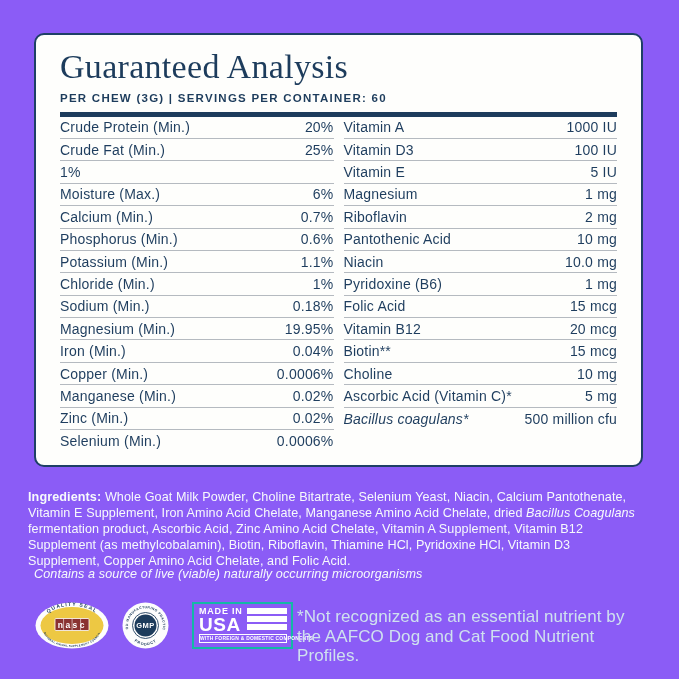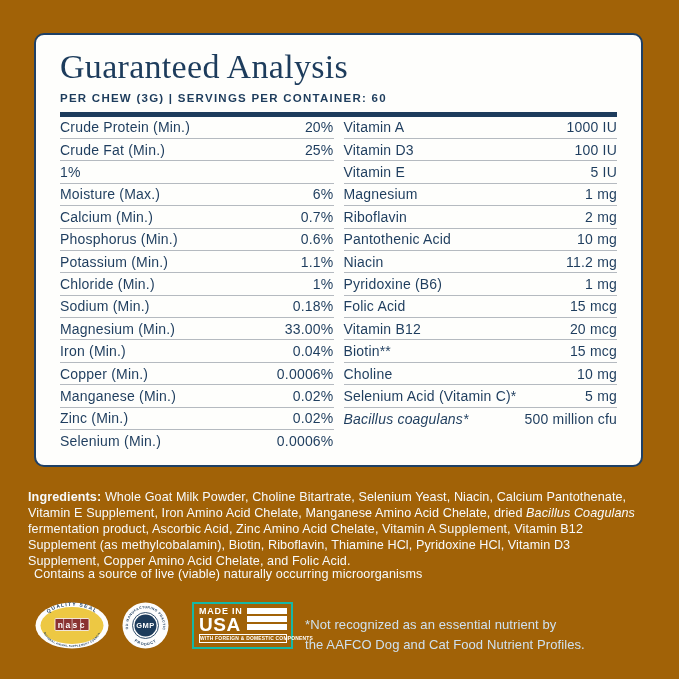--- a/index.html
+++ b/index.html
@@ -3,21 +3,21 @@
 <meta charset="utf-8">
 <style>
   html,body{margin:0;padding:0;}
   body{
     width:679px;height:679px;
     font-family:"Liberation Sans", sans-serif;
     background:#2a527b;
     position:relative;
     overflow:hidden;
   }
-  .frame{position:absolute;inset:0;background:#a16207;}
+  .frame{position:absolute;inset:0;background:#8b5cf6;}
 
   
   .card{
     position:absolute;left:34px;top:33px;width:609px;height:434px;
     background:#fefefc;border:2px solid #1e4066;border-radius:10px;
     box-sizing:border-box;color:#1d3c5c;
   }
   .card-inner{padding:13px 24px 0 24px;}
   .ga-title{
     font-family:"Liberation Serif", serif;
@@ -45,21 +45,21 @@
   
   .ingredients{
     position:absolute;left:20px;top:481px;width:613px;
     margin:8px;color:#f7fafc;font-size:12.6px;line-height:16px;
     letter-spacing:0.1px;
   }
   .ingredients b{font-weight:700;}
   .ingredients i{font-style:italic;}
   .contains-note{
     position:absolute;left:34px;top:567px;width:613px;margin:0;
-    color:#f7fafc;font-size:12.6px;letter-spacing:0.1px;
+    color:#f7fafc;font-size:12.6px;letter-spacing:0.1px;font-style:italic;
   }
 
   
   .badge{position:absolute;top:602px;}
   .badge-nasc{left:35px;width:74px;height:47px;}
   .badge-gmp{left:122px;width:47px;height:47px;}
   .badge-usa{
     left:192px;width:101px;height:47px;
     border:2px solid #14b8a6;box-sizing:border-box;
     padding:3px 4px 2px 5px;color:#ffffff;
@@ -69,22 +69,22 @@
   .usa-usa{font-weight:700;font-size:19px;letter-spacing:0.5px;line-height:0.85;}
   .usa-stripes{flex:1;margin-left:4px;padding-top:1px;}
   .usa-stripe{height:5.5px;background:#ffffff;margin-bottom:2.6px;}
   .usa-bottom{
     border:1px solid #ffffff;margin-top:1px;
     font-size:4.9px;letter-spacing:0.25px;text-align:center;
     white-space:nowrap;padding:1px 0;font-weight:700;
   }
 
   .footnote{
-    position:absolute;left:297px;top:607px;width:360px;margin:8px;
-    color:#cfe1ef;font-size:13px;line-height:19.5px;letter-spacing:0.1px;
+    position:absolute;left:297px;top:607px;width:360px;margin:0;
+    color:#cfe1ef;font-size:17px;line-height:19.5px;letter-spacing:0.1px;
   }
 </style>
 </head>
 <body>
 
 <div class="frame">
 
   <div class="card">
     <div class="card-inner">
       <h1 class="ga-title">Guaranteed Analysis</h1>
@@ -122,21 +122,21 @@
             <div class="ga-row">
               <span class="ga-label">Chloride (Min.)</span>
               <span class="ga-value">1%</span>
             </div>
             <div class="ga-row">
               <span class="ga-label">Sodium (Min.)</span>
               <span class="ga-value">0.18%</span>
             </div>
             <div class="ga-row">
               <span class="ga-label">Magnesium (Min.)</span>
-              <span class="ga-value">33.00%</span>
+              <span class="ga-value">19.95%</span>
             </div>
             <div class="ga-row">
               <span class="ga-label">Iron (Min.)</span>
               <span class="ga-value">0.04%</span>
             </div>
             <div class="ga-row">
               <span class="ga-label">Copper (Min.)</span>
               <span class="ga-value">0.0006%</span>
             </div>
             <div class="ga-row">
@@ -172,21 +172,21 @@
             <div class="ga-row">
               <span class="ga-label">Riboflavin</span>
               <span class="ga-value">2 mg</span>
             </div>
             <div class="ga-row">
               <span class="ga-label">Pantothenic Acid</span>
               <span class="ga-value">10 mg</span>
             </div>
             <div class="ga-row">
               <span class="ga-label">Niacin</span>
-              <span class="ga-value">11.2 mg</span>
+              <span class="ga-value">10.0 mg</span>
             </div>
             <div class="ga-row">
               <span class="ga-label">Pyridoxine (B6)</span>
               <span class="ga-value">1 mg</span>
             </div>
             <div class="ga-row">
               <span class="ga-label">Folic Acid</span>
               <span class="ga-value">15 mcg</span>
             </div>
             <div class="ga-row">
@@ -195,21 +195,21 @@
             </div>
             <div class="ga-row">
               <span class="ga-label">Biotin**</span>
               <span class="ga-value">15 mcg</span>
             </div>
             <div class="ga-row">
               <span class="ga-label">Choline</span>
               <span class="ga-value">10 mg</span>
             </div>
             <div class="ga-row">
-              <span class="ga-label">Selenium Acid (Vitamin C)*</span>
+              <span class="ga-label">Ascorbic Acid (Vitamin C)*</span>
               <span class="ga-value">5 mg</span>
             </div>
             <div class="ga-row">
               <span class="ga-label italic">Bacillus coagulans*</span>
               <span class="ga-value">500 million cfu</span>
             </div>
           </div>
       </div>
     </div>
   </div>

